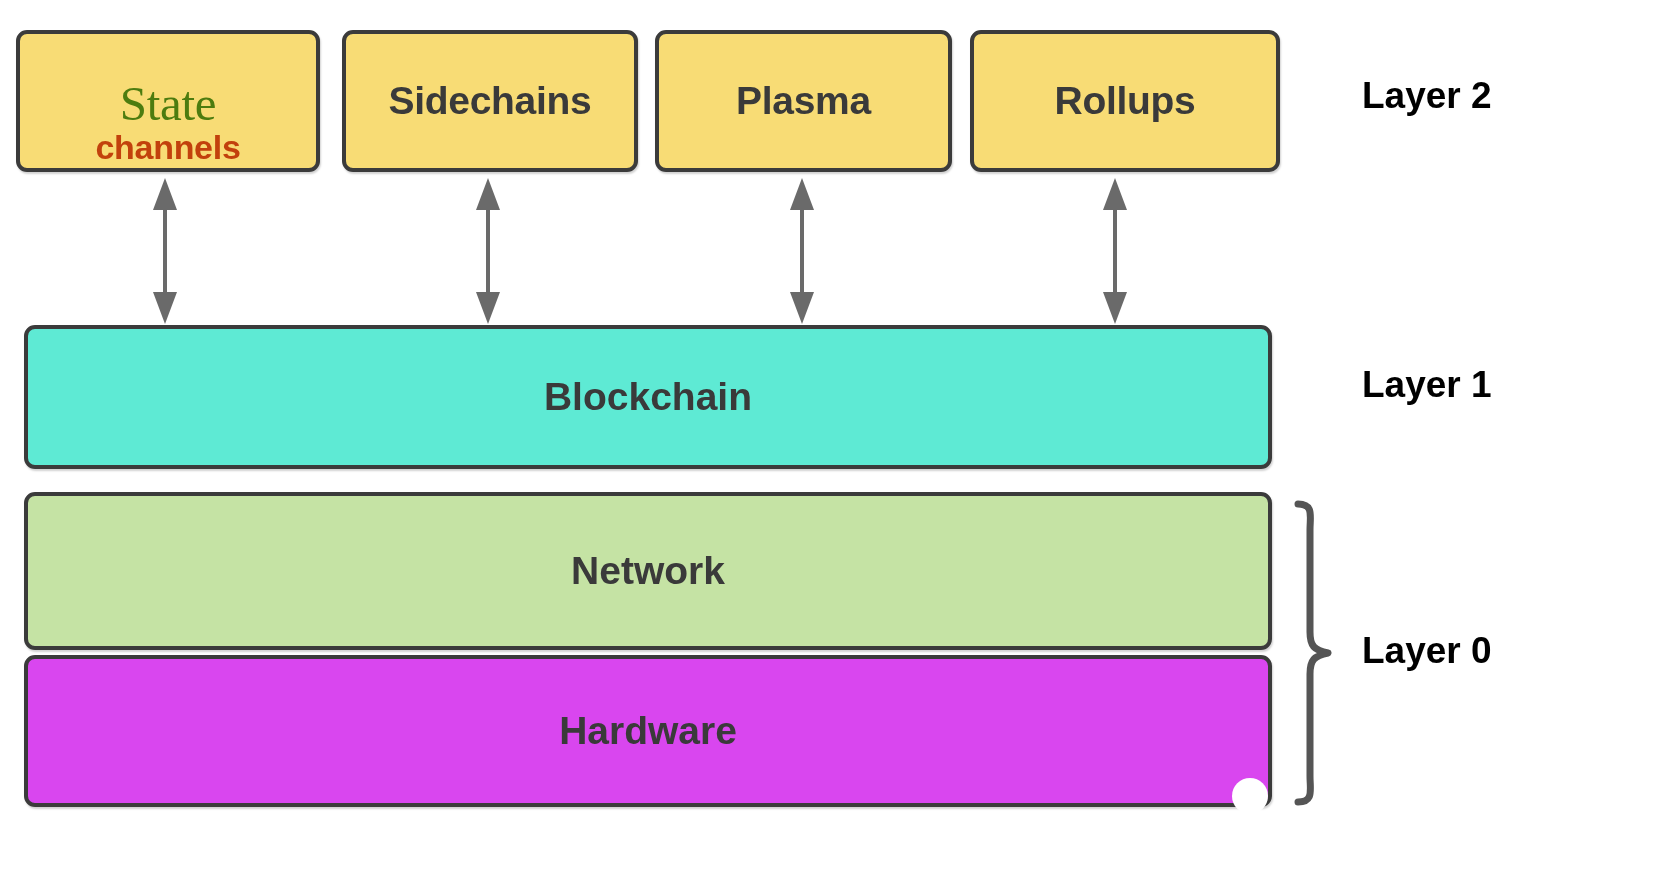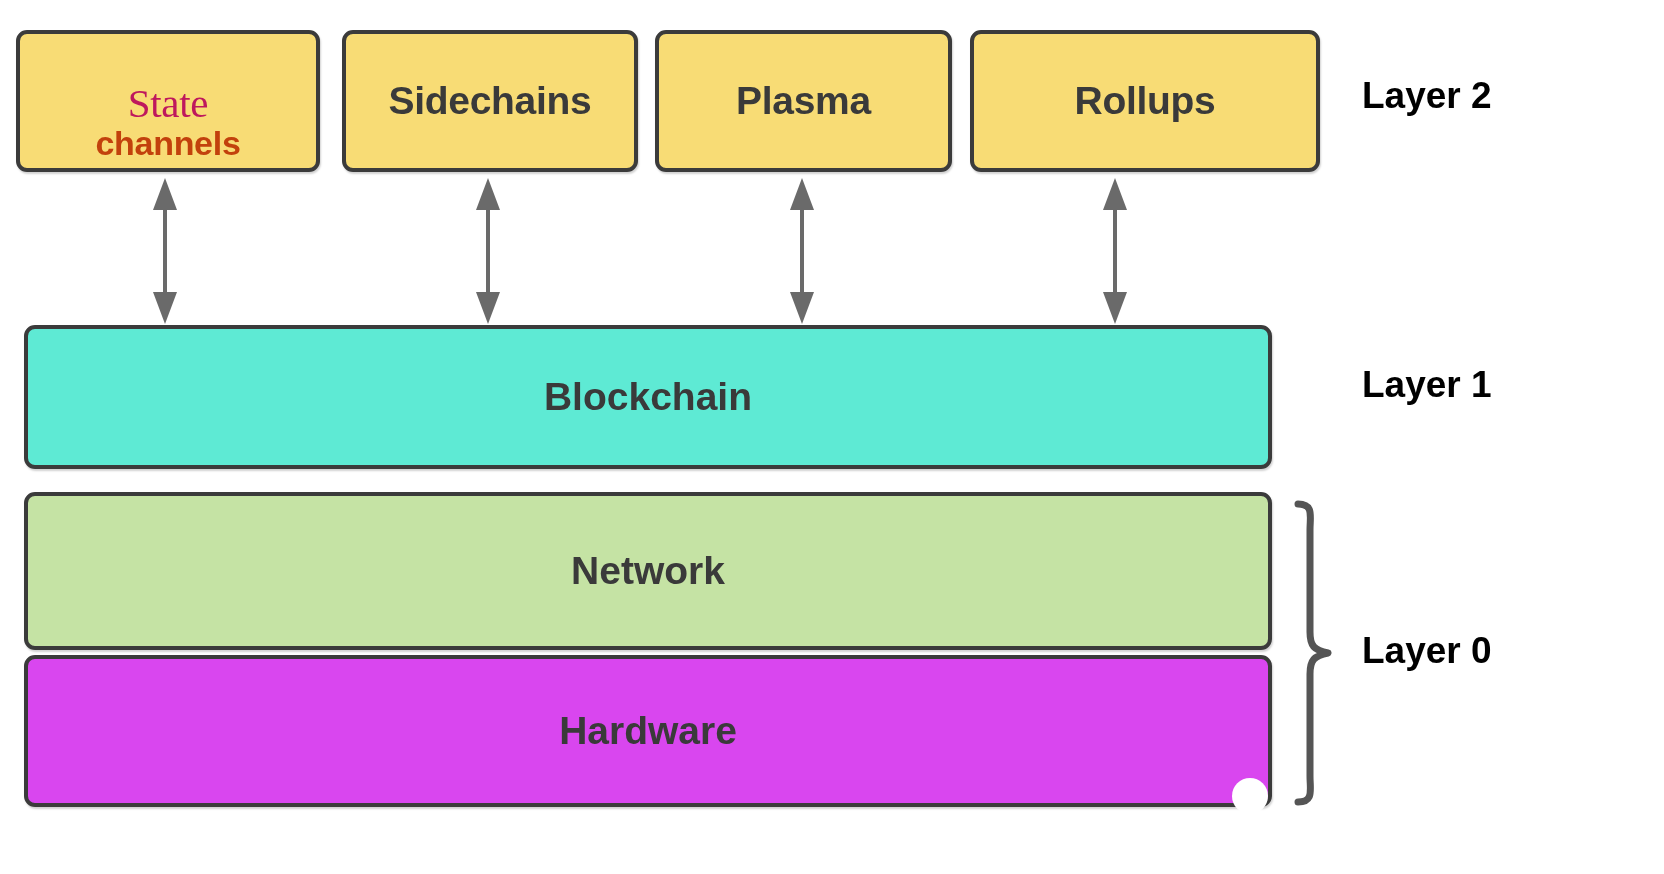--- a/index.html
+++ b/index.html
@@ -38,28 +38,28 @@
   .l2box {
     top: 30px;
     height: 142px;
     background: #f8dc75;
     font-size: 39px;
     letter-spacing: -0.3px;
   }
   .l2box.b0 { left: 16px;   width: 304px; }
   .l2box.b1 { left: 342px;  width: 296px; }
   .l2box.b2 { left: 655px;  width: 297px; }
-  .l2box.b3 { left: 970px;  width: 350px; }
+  .l2box.b3 { left: 970px;  width: 310px; }
 
   .serif-line {
     display: block;
     font-family: "Liberation Serif", serif;
     font-weight: normal;
-    color: #be185d;
-    font-size: 41px;
+    color: #4d7c0f;
+    font-size: 49px;
     line-height: 1.0;
     margin-top: 44px;
   }
   .sans-line {
     display: block;
     font-family: "Liberation Sans", sans-serif;
     font-weight: bold;
     color: #c2410c;
     font-size: 34px;
     line-height: 1.12;

